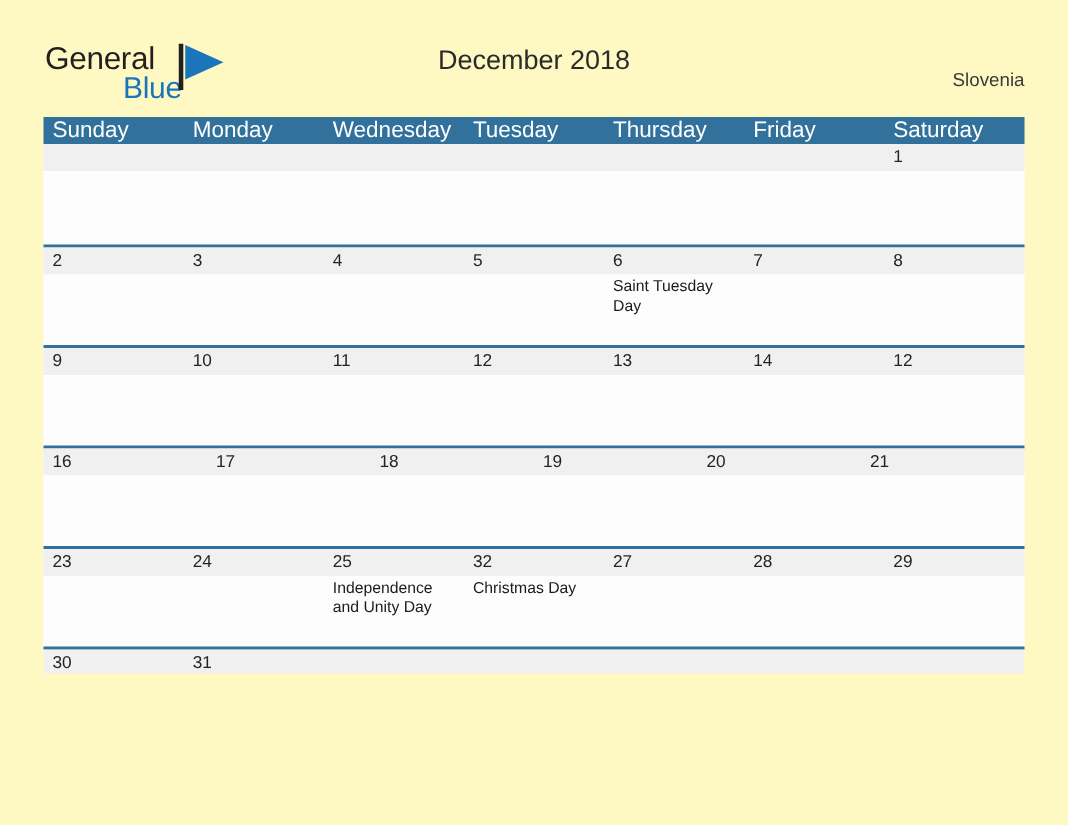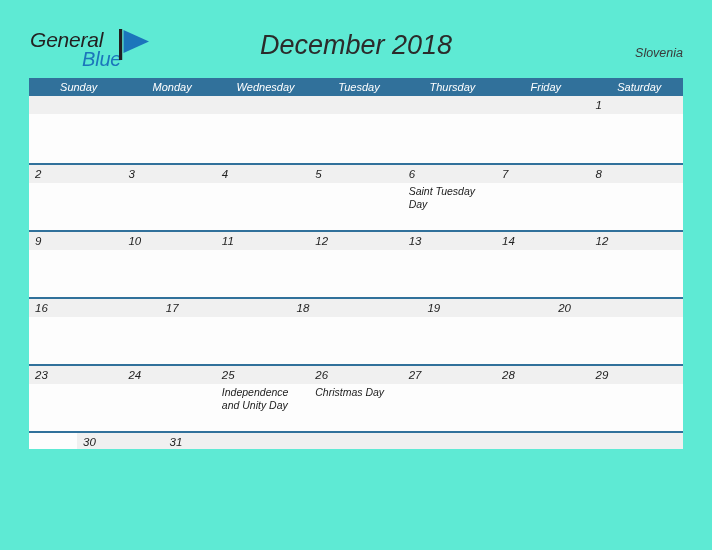--- a/index.html
+++ b/index.html
@@ -13,22 +13,21 @@
     height: 550px;
     overflow: hidden;
     font-family: "Liberation Sans", sans-serif;
     -webkit-font-smoothing: antialiased;
   }
 
   .page {
     position: relative;
     width: 712px;
     height: 550px;
-    background: #5eead4;
-    font-style: italic;
+    background: #fef9c3;
   }
 
   
   .top-bar {
     position: absolute;
     left: 0;
     top: 0;
     width: 712px;
     height: 74px;
   }
@@ -67,21 +66,21 @@
     width: 33px;
     height: 31px;
   }
 
   .cal-title {
     position: absolute;
     left: 0;
     top: 30px;
     width: 712px;
     text-align: center;
-    font-size: 27px;
+    font-size: 18px;
     color: #2b2b2b;
     font-family: "Liberation Sans", sans-serif;
     letter-spacing: 0px;
   }
 
   .cal-country {
     position: absolute;
     right: 29px;
     top: 46px;
     font-size: 12.5px;
@@ -99,44 +98,42 @@
   }
 
   .weekdays {
     display: flex;
     background: #31719B;
     height: 18px;
   }
   .weekday {
     flex: 1 1 0;
     color: #ffffff;
-    font-size: 11px;
+    font-size: 15px;
     line-height: 18px;
     padding-left: 6px;
     box-sizing: border-box;
     font-family: "Liberation Sans", sans-serif;
     white-space: nowrap;
     overflow: hidden;
-    text-align: center;
   }
 
   .week-row {
     position: relative;
     height: 67px;
     border-top: 2px solid #31719B;
     box-sizing: border-box;
     background: #fdfdfd;
   }
   .week-row.first {
     border-top: none;
   }
   .week-row.last {
     height: 18px;
     overflow: hidden;
-    padding-left: 48px;
   }
 
   .daynum-band {
     display: flex;
     height: 18px;
     background: #F0F0F0;
   }
   .daynum {
     flex: 1 1 0;
     font-size: 11.5px;
@@ -304,20 +301,21 @@
       </div>
     </div>
 
     <div class="week-row">
       <div class="daynum-band">
         <div class="daynum">16</div>
         <div class="daynum">17</div>
         <div class="daynum">18</div>
         <div class="daynum">19</div>
         <div class="daynum">20</div>
+        <div class="daynum">21</div>
       </div>
       <div class="events-band">
         <div class="event-cell">
             <div class="event-text"></div>
           </div>
         <div class="event-cell">
             <div class="event-text"></div>
           </div>
         <div class="event-cell">
             <div class="event-text"></div>
@@ -335,21 +333,21 @@
             <div class="event-text"></div>
           </div>
       </div>
     </div>
 
     <div class="week-row">
       <div class="daynum-band">
         <div class="daynum">23</div>
         <div class="daynum">24</div>
         <div class="daynum">25</div>
-        <div class="daynum">26</div>
+        <div class="daynum">32</div>
         <div class="daynum">27</div>
         <div class="daynum">28</div>
         <div class="daynum">29</div>
       </div>
       <div class="events-band">
         <div class="event-cell">
             <div class="event-text"></div>
           </div>
         <div class="event-cell">
             <div class="event-text"></div>

